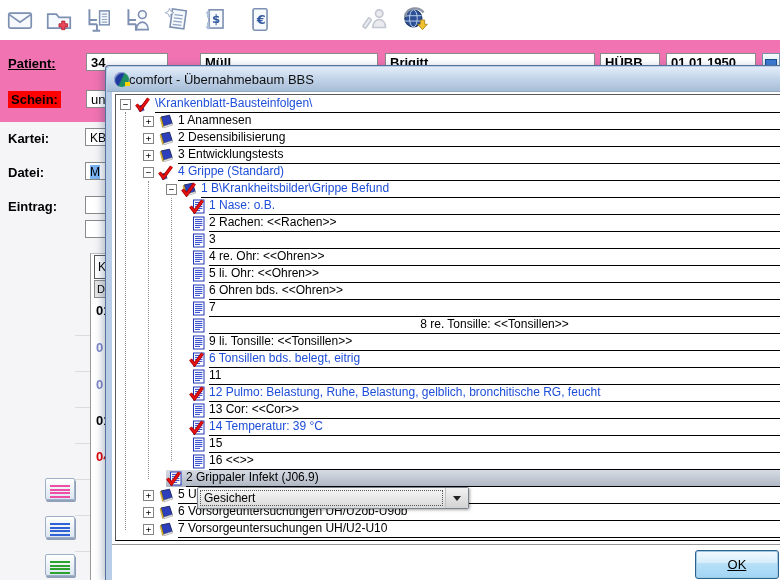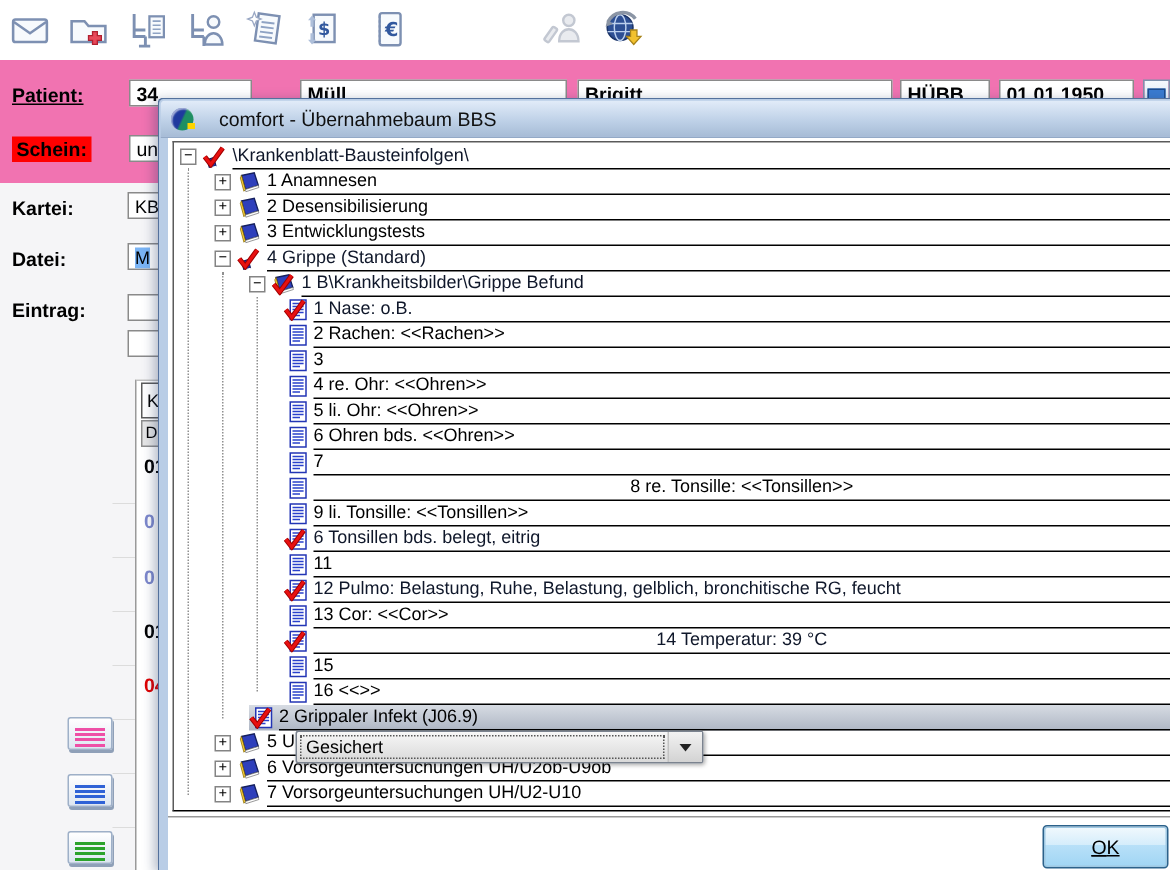--- a/index.html
+++ b/index.html
@@ -45,35 +45,35 @@
   .dialog{position:absolute;left:105px;top:65px;width:675px;height:515px;background:#b9cde6;
           border:1px solid #54719c;border-right:none;border-bottom:none;border-top-left-radius:4px;
           box-shadow:-2px 2px 8px rgba(40,60,100,.35);box-sizing:border-box;}
   .titlebar{height:24px;margin:1px 0 0 1px;border-top-left-radius:3px;
             background:linear-gradient(#e2ecf9,#bccfe6 60%,#a7bcd6);
             border-bottom:1px solid #93a9c6;display:flex;align-items:center;padding-left:7px;}
   .appico{width:15px;height:15px;border-radius:50%;flex:none;position:relative;
           background:linear-gradient(115deg,#1f3a9e 0 46%,#1f8f63 54% 100%);
           box-shadow:inset 1px 1px 1px rgba(255,255,255,.6);}
   .appico::after{content:"";position:absolute;right:-1px;bottom:1px;width:5px;height:4px;background:#ffd400;}
-  .dtitle{font:13px "Liberation Sans",sans-serif;color:#101010;margin-left:17px;white-space:nowrap;}
+  .dtitle{font:13px "Liberation Sans",sans-serif;color:#101010;margin-left:0;white-space:nowrap;}
   .client{position:absolute;left:6px;top:26px;right:0;bottom:0;background:#fff;}
   .treewrap{position:absolute;left:3px;top:2px;right:0;height:447px;overflow:hidden;
             border:1px solid #5a5a5a;border-right:none;border-bottom:1px solid #000;box-sizing:border-box;}
   .guide{position:absolute;width:0;border-left:1px dotted #909090;}
   .rows{position:relative;padding-top:1px;}
   .t-row{height:17px;display:flex;align-items:center;box-sizing:border-box;}
   .exp{flex:none;width:11px;height:11px;border:1px solid #848484;background:#fff;
        font:9px/8px "DejaVu Sans Mono",monospace;text-align:center;margin-right:4px;box-sizing:border-box;}
   .t-body{display:flex;align-items:center;flex:1;min-width:0;}
   .t-ico{flex:none;width:16px;height:15px;margin-right:4px;}
   .t-ico svg{width:16px;height:15px;display:block;}
   .t-lbl{flex:1;font:12px "Liberation Sans",sans-serif;white-space:nowrap;
          border-bottom:1px solid #000;height:16px;line-height:15px;}
-  .t-lbl.blue{color:#0f172a;}
+  .t-lbl.blue{color:#1d4ed8;}
   .t-row.sel .t-body{background:linear-gradient(#d7dce3,#aeb6c4);}
   
   .combo{position:absolute;left:85px;top:395px;width:272px;height:22px;display:flex;
          border:1px solid #7b838f;border-radius:2px;background:linear-gradient(#f7f7f7,#d9d9d9);
          box-shadow:1px 1px 3px rgba(0,0,0,.35);box-sizing:border-box;cursor:pointer;}
   .combo-text{flex:1;margin:2px;border:1px dotted #555;font:12px "Liberation Sans",sans-serif;
               line-height:14px;padding-left:3px;white-space:nowrap;overflow:hidden;}
   .combo-btn{flex:none;width:22px;display:flex;align-items:center;justify-content:center;
              border-left:1px solid #c2c2c2;background:linear-gradient(#f2f2f2,#d3d3d3);}
   .arr{width:0;height:0;border-left:4px solid transparent;border-right:4px solid transparent;
@@ -461,21 +461,21 @@
                   <svg viewBox="0 0 16 15">
                     <rect x="4.5" y="1" width="10.5" height="13" fill="#fff" stroke="#2335b5" stroke-width="1"></rect>
                     <g stroke="#2a41cc" stroke-width="1">
                       <path d="M6 3.4 h7.4 M6 5.4 h7.4 M6 7.4 h7.4 M6 9.4 h7.4 M6 11.4 h5"></path>
                     </g>
                   </svg>
                 </span>
                 <span class="t-lbl">13  Cor:  &lt;&lt;Cor&gt;&gt;</span>
               </span>
             </div>
-            <div class="t-row" style="padding-left: 73px; text-align: center;">
+            <div class="t-row" style="padding-left: 73px;">
               <span class="t-body">
                 <span class="t-ico">
                   <svg viewBox="0 0 16 15">
                     <rect x="4.5" y="1" width="10.5" height="13" fill="#fff" stroke="#2335b5" stroke-width="1"></rect>
                     <g stroke="#2a41cc" stroke-width="1">
                       <path d="M6 3.4 h7.4 M6 5.4 h7.4 M6 7.4 h7.4 M6 9.4 h7.4 M6 11.4 h5"></path>
                     </g>
                     <path d="M1.5 7.5 L5.5 12.6 L13.5 1.6" fill="none" stroke="#a00000" stroke-width="3.4"></path>
                     <path d="M1.5 7.5 L5.5 12.6 L13.5 1.6" fill="none" stroke="#e81010" stroke-width="2"></path>
                   </svg>

